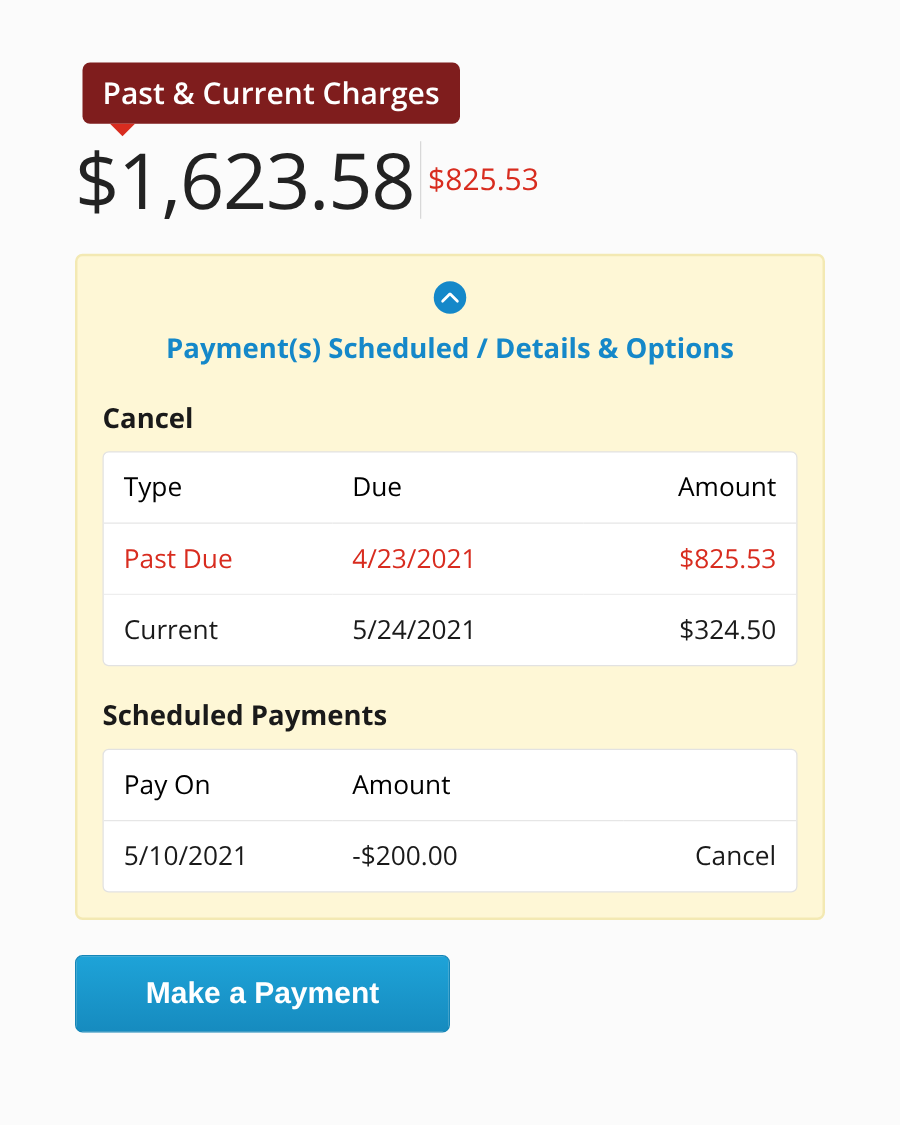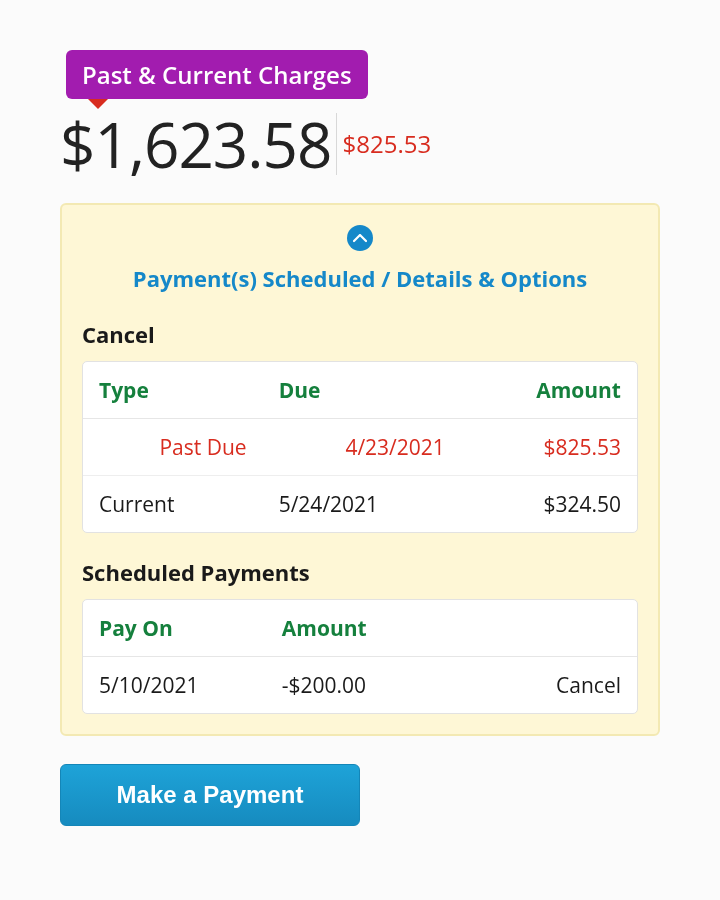--- a/index.html
+++ b/index.html
@@ -12,21 +12,21 @@
       background: #fbfbfb;
       width: 720px;
       height: 900px;
       padding: 50px 60px;
     }
     .container {
       position: relative;
     }
     .badge {
       display: inline-block;
-      background: #a21caf;
+      background: #7f1d1d;
       color: #fff;
       font-size: 24px;
       font-weight: 600;
       padding: 8px 16px;
       border-radius: 6px;
       position: relative;
       margin-left: 6px;
     }
     .badge::after {
       content: '';
@@ -105,39 +105,38 @@
       background: #fff;
       border: 1px solid #e2e2e2;
       border-radius: 5px;
       border-collapse: separate;
       border-spacing: 0;
       overflow: hidden;
     }
     .table th {
       text-align: left;
       font-size: 21px;
-      font-weight: 700;
-      color: #15803d;
+      font-weight: 400;
+      color: #000000;
       padding: 14px 16px;
       border-bottom: 1px solid #e6e6e6;
     }
     .table td {
       font-size: 21px;
       padding: 14px 16px;
       color: #1a1a1a;
     }
     .table tbody tr:not(:last-child) td {
       border-bottom: 1px solid #eee;
     }
     .table .col-right {
       text-align: right;
     }
     .row-pastdue td {
       color: #d82c1f;
-      text-align: right;
     }
     .section-gap {
       margin-top: 24px;
     }
     .cancel-link {
       color: #1588c9;
       cursor: pointer;
       text-align: right;
     }
     .pay-button {

